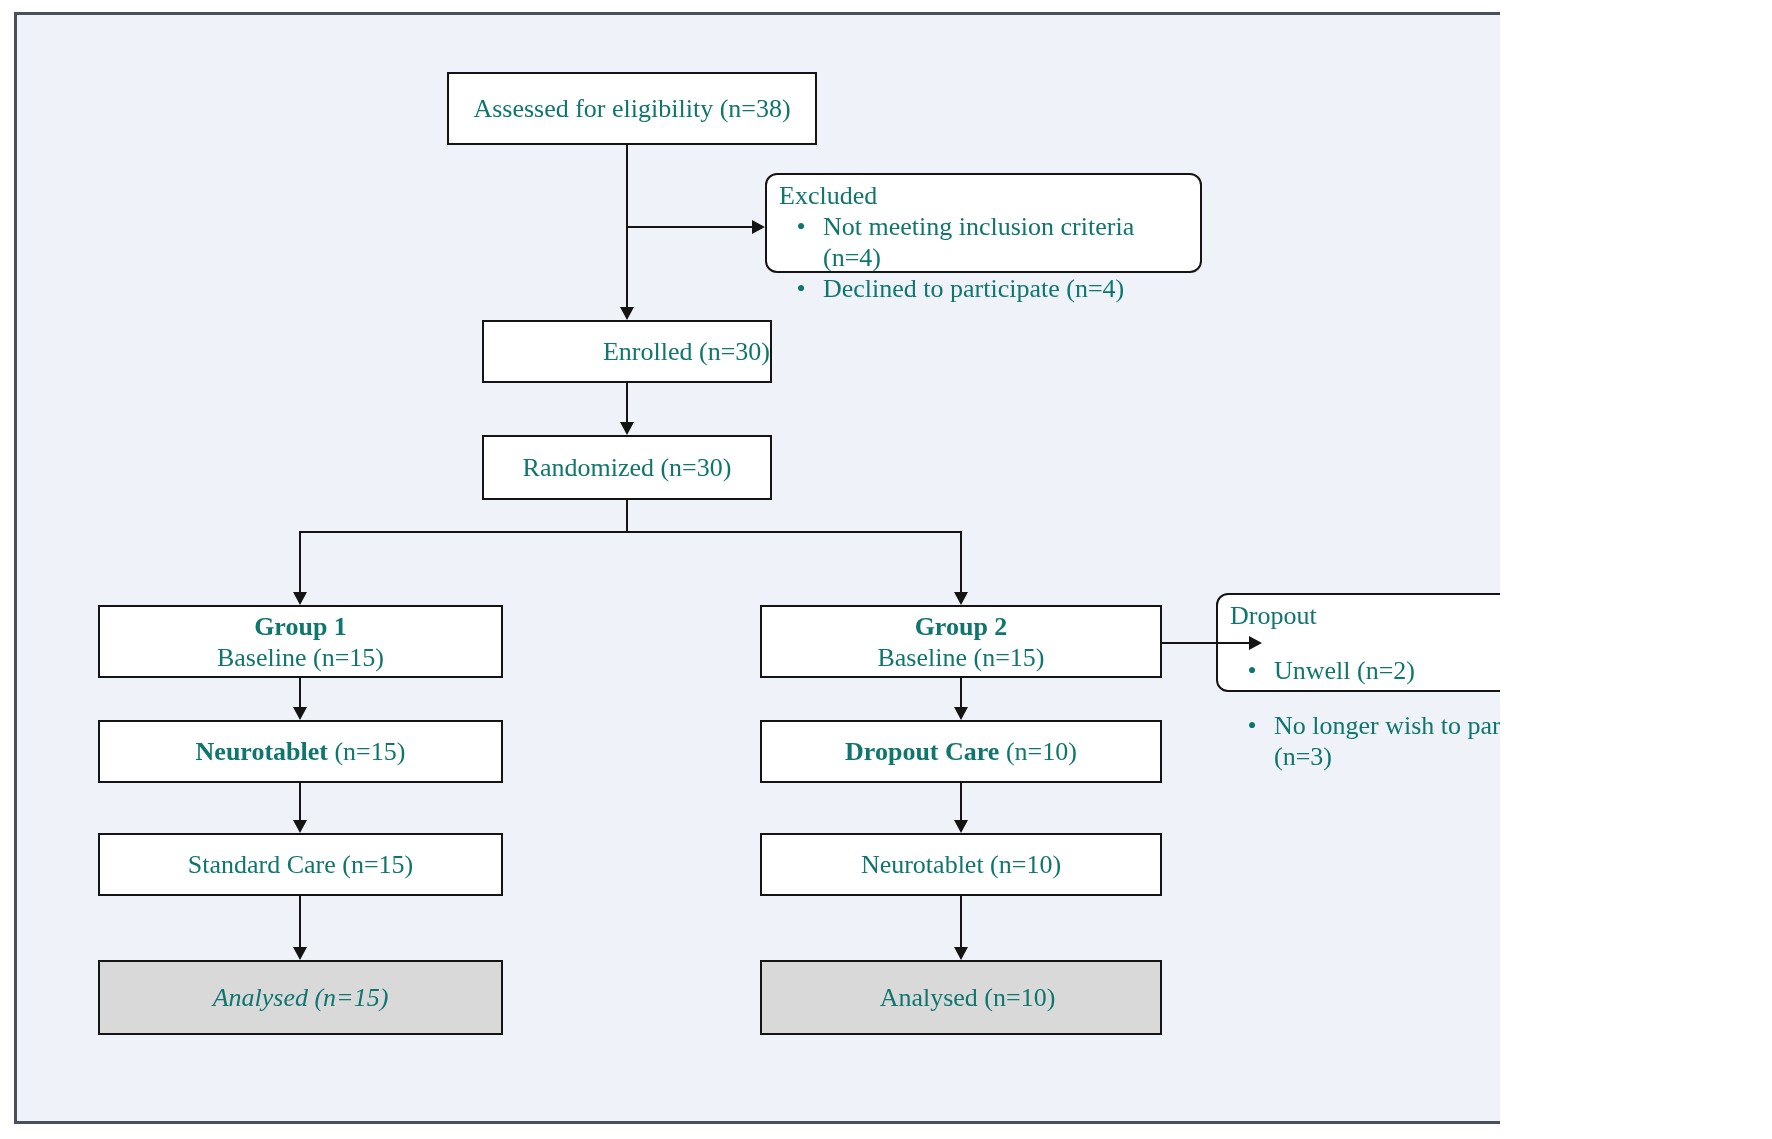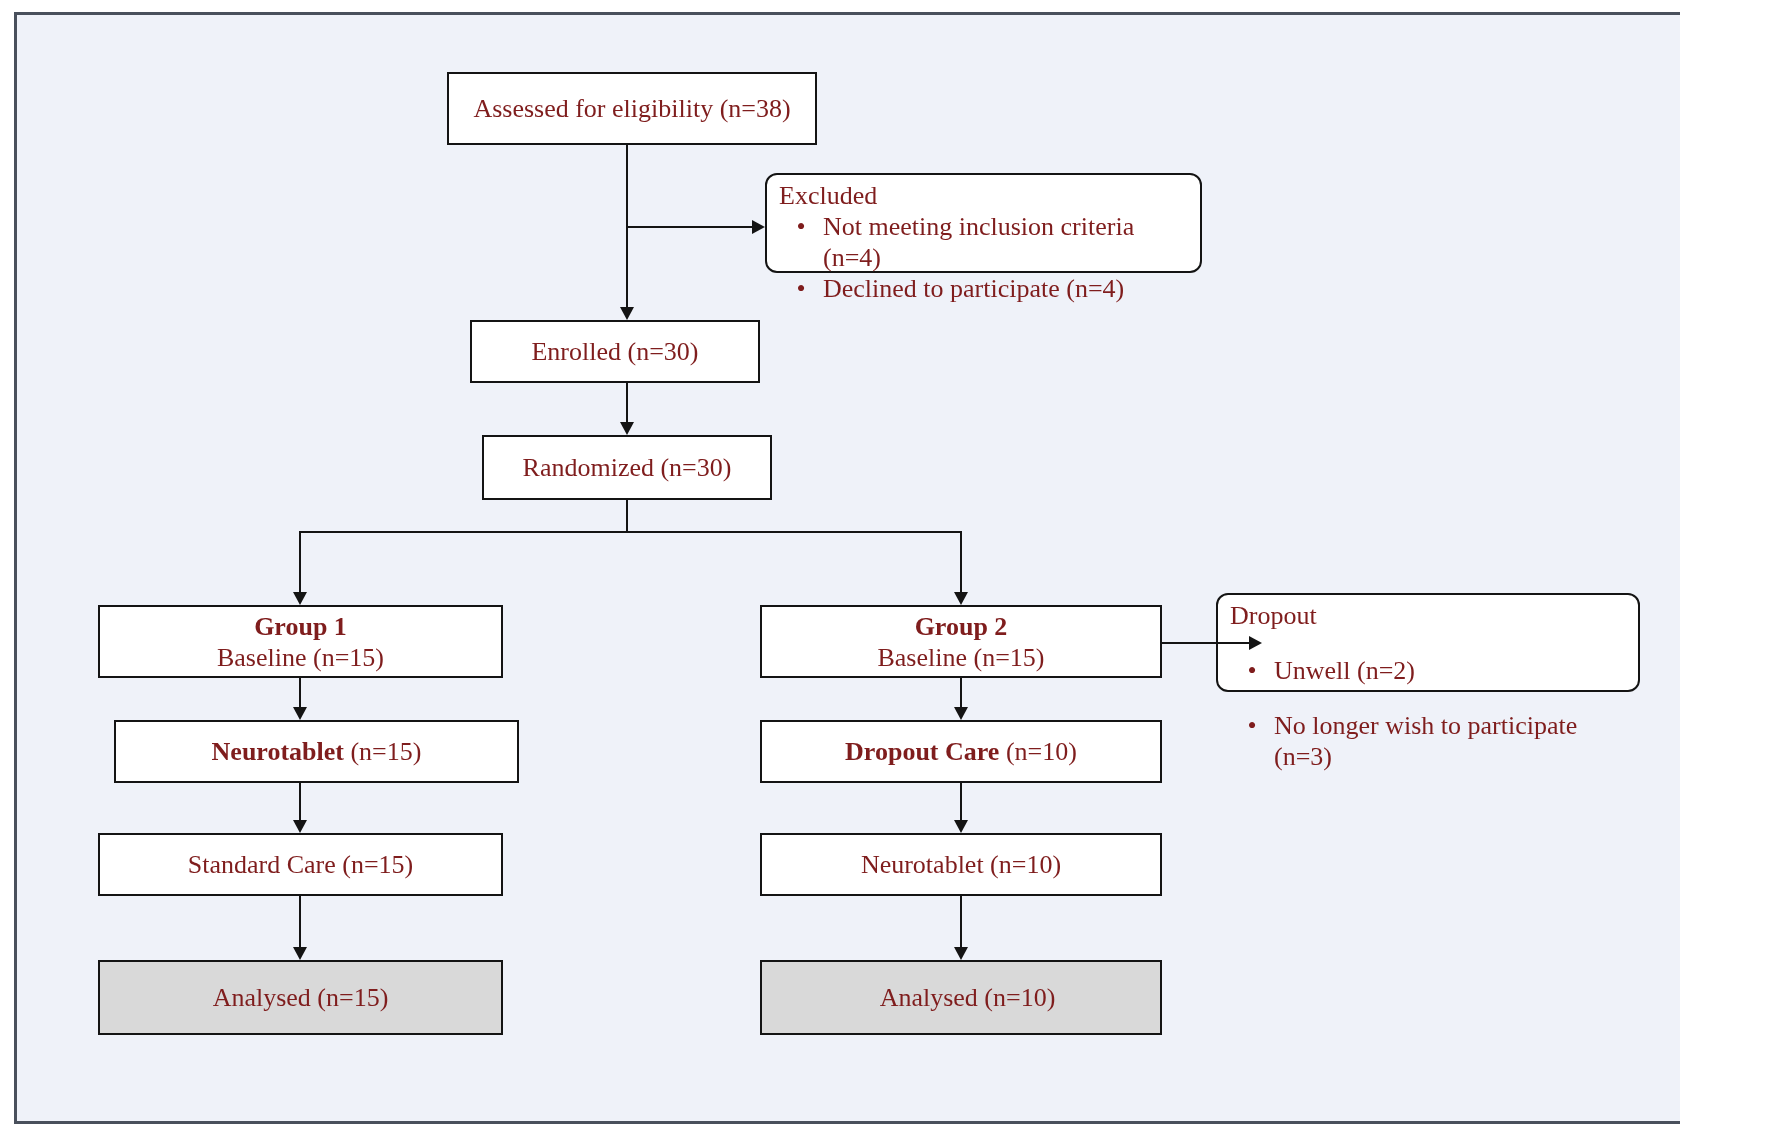--- a/index.html
+++ b/index.html
@@ -1,18 +1,18 @@
 <!DOCTYPE html>
 <html><head>
 <meta charset="utf-8">
 <style>
   html,body{margin:0;padding:0;background:#ffffff;}
   #canvas{
-    position:relative;width:1680px;height:1139px;background:#ffffff;
-    font-family:"Liberation Serif","DejaVu Serif",serif;color:#7f1d1d;
+    position:relative;width:1500px;height:1139px;background:#ffffff;
+    font-family:"Liberation Serif","DejaVu Serif",serif;color:#0f766e;
     overflow:hidden;
   }
   .frame{
     position:absolute;left:14px;top:12px;width:1744px;height:1112px;
     box-sizing:border-box;border:3px solid #49505c;background:#eff2f9;
   }
   .node{
     position:absolute;box-sizing:border-box;background:#ffffff;
     border:2px solid #141414;display:flex;flex-direction:column;
     align-items:center;justify-content:center;text-align:center;
@@ -54,21 +54,21 @@
     <div class="li-row">
       <span class="bullet">•</span>
       <span>Not meeting inclusion criteria (n=4)</span>
     </div>
     <div class="li-row">
       <span class="bullet">•</span>
       <span>Declined to participate (n=4)</span>
     </div>
   </div>
 
-  <div class="node" style="left:470px;top:320px;width:290px;height:63px;">
+  <div class="node" style="left:482px;top:320px;width:290px;height:63px;align-items:flex-end;">
     <span>Enrolled (n=30)</span>
   </div>
 
   <div class="node" style="left:482px;top:435px;width:290px;height:65px;">
     <span>Randomized (n=30)</span>
   </div>
 
   <div class="node" style="left:98px;top:605px;width:405px;height:73px;">
     <span class="bold">Group 1</span>
     <span>Baseline (n=15)</span>
@@ -84,37 +84,37 @@
     <div class="li-row">
       <span class="bullet">•</span>
       <span>Unwell (n=2)</span>
     </div>
     <div class="li-row">
       <span class="bullet">•</span>
       <span>No longer wish to participate (n=3)</span>
     </div>
   </div>
 
-  <div class="node" style="left:98px;top:720px;width:405px;height:63px;margin-left:16px;">
+  <div class="node" style="left:98px;top:720px;width:405px;height:63px;">
     <span><span class="bold">Neurotablet</span><span> (n=15)</span></span>
   </div>
 
   <div class="node" style="left:760px;top:720px;width:402px;height:63px;">
     <span><span class="bold">Dropout Care</span><span> (n=10)</span></span>
   </div>
 
   <div class="node" style="left:98px;top:833px;width:405px;height:63px;">
     <span>Standard Care (n=15)</span>
   </div>
 
   <div class="node" style="left:760px;top:833px;width:402px;height:63px;">
     <span>Neurotablet (n=10)</span>
   </div>
 
-  <div class="node gray" style="left:98px;top:960px;width:405px;height:75px;">
+  <div class="node gray" style="left:98px;top:960px;width:405px;height:75px;font-style:italic;">
     <span>Analysed (n=15)</span>
   </div>
 
   <div class="node gray" style="left:760px;top:960px;width:402px;height:75px;padding-left:13px;">
     <span>Analysed (n=10)</span>
   </div>
 
   <div class="vline" style="left:626px;top:145px;height:163px;"></div>
   <div class="arr-down" style="left:620px;top:307px;"></div>
 

